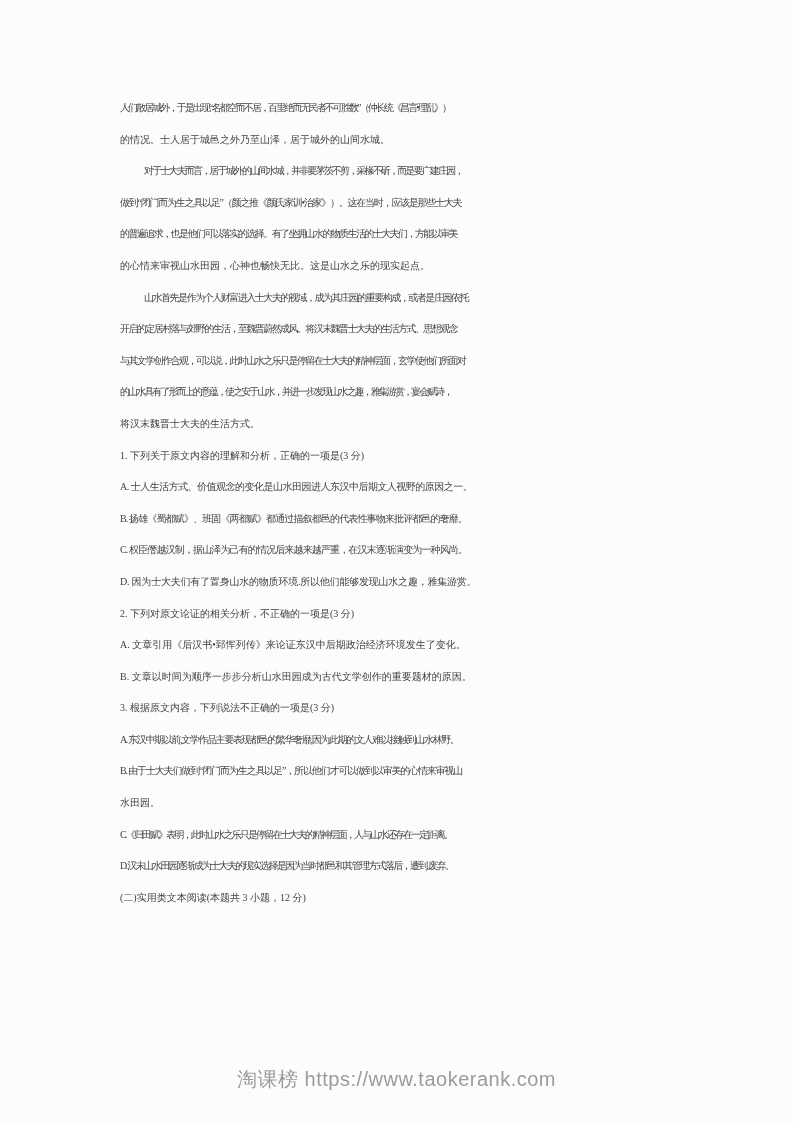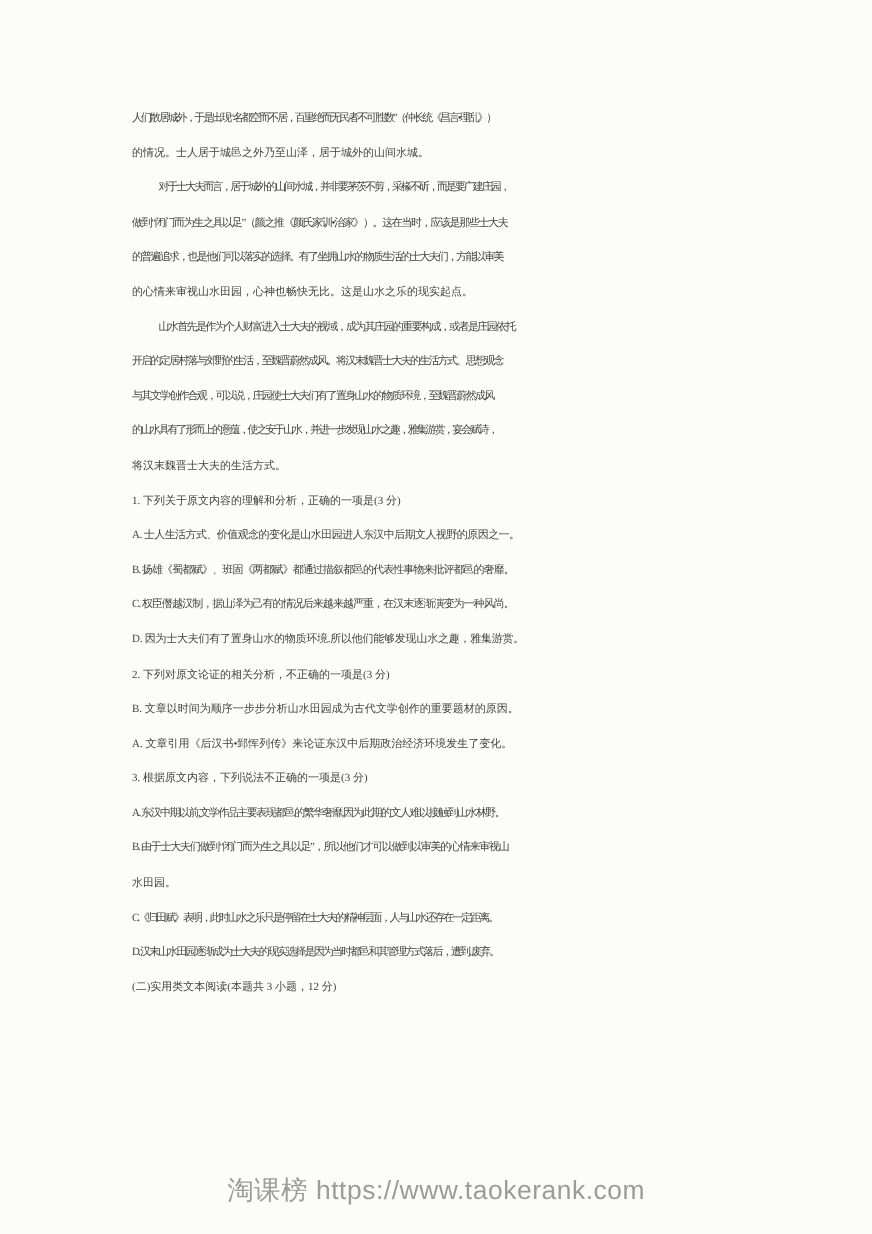--- a/index.html
+++ b/index.html
@@ -33,49 +33,49 @@
   .line.ind { padding-left: 24px; }
   .line.r   { text-align: right; }
   .line span { display: inline-block; white-space: nowrap; }
   .footer {
     position: absolute;
     left: 0;
     top: 1066px;
     width: 100%;
     text-align: center;
     font-family: "Liberation Sans", "DejaVu Sans", sans-serif;
-    font-size: 24px;
+    font-size: 20px;
     color: #9b9b9b;
     letter-spacing: 0.5px;
   }
 </style>
 </head>
 <body>
 
 <div class="page">
   <div class="content" id="doc">
       <div class="line j"><span style="letter-spacing: -1.91134px;">人们散居城外，于是出现“名都空而不居，百里绝而无民者不可胜数”（仲长统《昌言•理乱》）</span></div>
       <div class="line"><span>的情况。士人居于城邑之外乃至山泽，居于城外的山间水城。</span></div>
       <div class="line j ind"><span style="letter-spacing: -1.83333px;">对于士大夫而言，居于城外的山间水城，并非要茅茨不剪，采椽不斫，而是要广建庄园，</span></div>
       <div class="line j"><span style="letter-spacing: -1.24848px;">做到“闭门而为生之具以足”（颜之推《颜氏家训•治家》）。这在当时，应该是那些士大夫</span></div>
       <div class="line j"><span style="letter-spacing: -1.575px;">的普遍追求，也是他们可以落实的选择。有了坐拥山水的物质生活的士大夫们，方能以审美</span></div>
       <div class="line"><span>的心情来审视山水田园，心神也畅快无比。这是山水之乐的现实起点。</span></div>
       <div class="line j ind"><span style="letter-spacing: -1.47368px;">山水首先是作为个人财富进入士大夫的视域，成为其庄园的重要构成，或者是庄园依托</span></div>
       <div class="line j"><span style="letter-spacing: -1.575px;">开启的定居村落与郊野的生活，至魏晋蔚然成风。将汉末魏晋士大夫的生活方式、思想观念</span></div>
-      <div class="line j"><span style="letter-spacing: -1.575px;">与其文学创作合观，可以说，庄园使士大夫们有了置身山水的物质环境，至魏晋蔚然成风</span></div>
+      <div class="line j"><span style="letter-spacing: -1.575px;">与其文学创作合观，可以说，此时山水之乐只是停留在士大夫的精神层面，玄学使他们所面对</span></div>
       <div class="line j"><span style="letter-spacing: -1.91463px;">的山水具有了形而上的意蕴，使之安于山水，并进一步发现山水之趣，雅集游赏，宴会赋诗，</span></div>
       <div class="line"><span>将汉末魏晋士大夫的生活方式。</span></div>
       <div class="line"><span>1. 下列关于原文内容的理解和分析，正确的一项是(3 分)</span></div>
       <div class="line"><span style="letter-spacing: -0.511619px;">A. 士人生活方式、价值观念的变化是山水田园进人东汉中后期文人视野的原因之一。</span></div>
       <div class="line"><span style="letter-spacing: -0.864844px;">B. 扬雄《蜀都赋》、班固《两都赋》都通过描叙都邑的代表性事物来批评都邑的奢靡。</span></div>
       <div class="line j"><span style="letter-spacing: -0.864844px;">C. 权臣僭越汉制，据山泽为己有的情况后来越来越严重，在汉末逐渐演变为一种风尚。</span></div>
       <div class="line"><span style="letter-spacing: -0.213542px;">D. 因为士大夫们有了置身山水的物质环境.所以他们能够发现山水之趣，雅集游赏。</span></div>
       <div class="line"><span>2. 下列对原文论证的相关分析，不正确的一项是(3 分)</span></div>
+      <div class="line"><span>A. 文章引用《后汉书•郅恽列传》来论证东汉中后期政治经济环境发生了变化。</span></div>
       <div class="line"><span>B. 文章以时间为顺序一步步分析山水田园成为古代文学创作的重要题材的原因。</span></div>
-      <div class="line"><span>A. 文章引用《后汉书•郅恽列传》来论证东汉中后期政治经济环境发生了变化。</span></div>
       <div class="line"><span>3. 根据原文内容，下列说法不正确的一项是(3 分)</span></div>
       <div class="line j"><span style="letter-spacing: -1.36519px;">A. 东汉中期以前,文学作品主要表现都邑的繁华奢靡,因为此期的文人难以接触到山水林野。</span></div>
       <div class="line j"><span style="letter-spacing: -1.15141px;">B. 由于士大夫们做到“闭门而为生之具以足”，所以他们才可以做到以审美的心情来审视山</span></div>
       <div class="line"><span>水田园。</span></div>
       <div class="line j"><span style="letter-spacing: -1.83854px;">C.《归田赋》表明，此时山水之乐只是停留在士大夫的精神层面，人与山水还存在一定距离。</span></div>
       <div class="line j"><span style="letter-spacing: -1.68643px;">D. 汉末山水田园逐渐成为士大夫的现实选择是因为当时都邑和其管理方式落后，遭到. 废弃。</span></div>
       <div class="line"><span>(二)实用类文本阅读(本题共 3 小题，12 分)</span></div>
     </div>
   <div class="footer">
     <span>淘课榜 https://www.taokerank.com</span>

